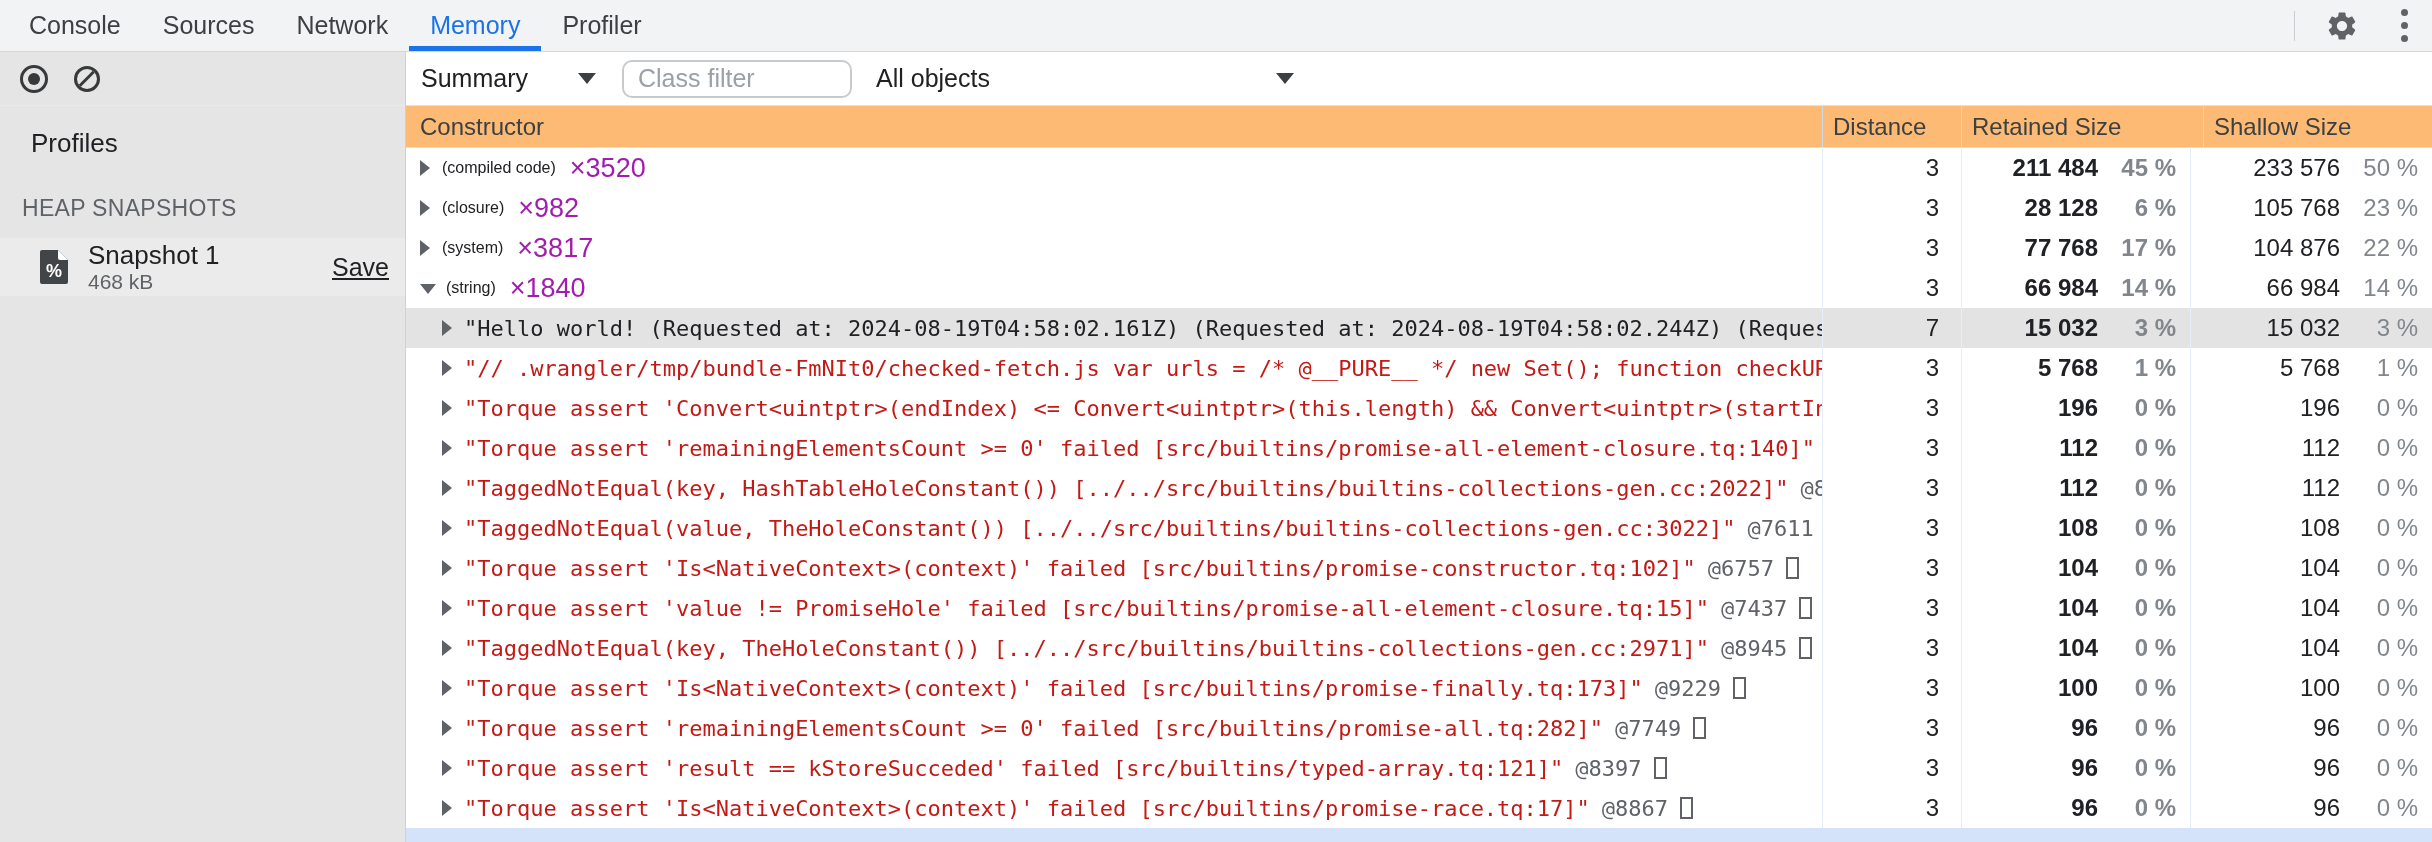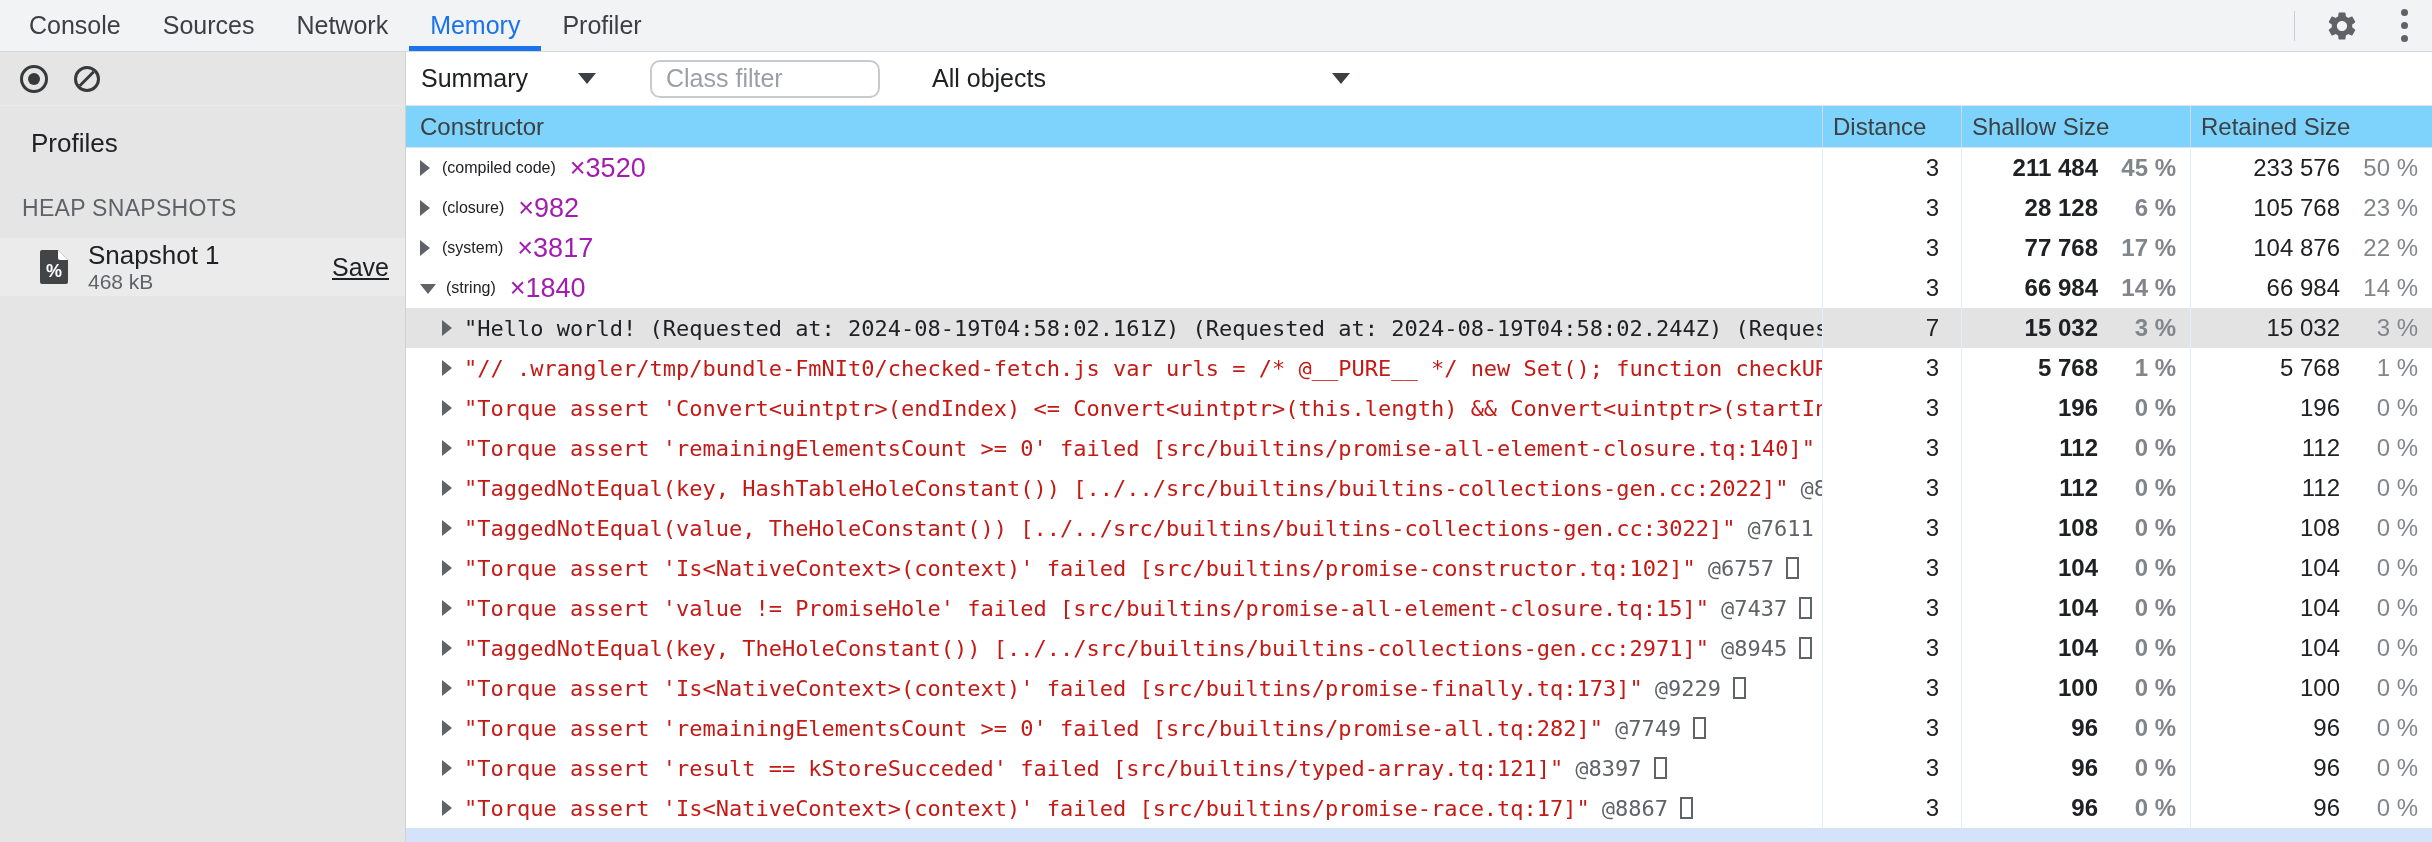--- a/index.html
+++ b/index.html
@@ -31,31 +31,31 @@
   .profiles-title { font-size: 26px; color: #202124; margin: 22px 0 0 31px; }
   .heap-title { font-size: 23px; color: #5f6368; margin: 36px 0 16px 22px; letter-spacing: .3px; }
   .snapshot-item { height: 58px; background: #ebebeb; display: flex; align-items: center; padding: 0 16px 0 40px; }
   .snap-text { margin-left: 20px; display: flex; flex-direction: column; }
   .snap-name { font-size: 26px; color: #202124; line-height: 29px; }
   .snap-size { font-size: 21px; color: #5f6368; line-height: 24px; }
   .save-link { margin-left: auto; font-size: 25px; color: #202124; text-decoration: underline; }
 
   
   .main { flex: 1; min-width: 0; display: flex; flex-direction: column; }
-  .main-toolbar { height: 54px; flex: none; border-bottom: 1px solid #e0e3e7; display: flex; align-items: center; padding-left: 15px; gap: 28px; }
+  .main-toolbar { height: 54px; flex: none; border-bottom: 1px solid #e0e3e7; display: flex; align-items: center; padding-left: 15px; }
   .dd { display: flex; align-items: center; }
   .dd-summary { width: 175px; justify-content: space-between; }
   .dd-objects { width: 418px; margin-left: 24px; justify-content: space-between; }
   .dd-label { font-size: 25px; color: #202124; }
   .tri-down-big { width: 0; height: 0; border-left: 9px solid transparent; border-right: 9px solid transparent; border-top: 11px solid #3c4043; }
   .class-filter { margin-left: 26px; width: 230px; height: 38px; border: 2px solid #c8cbce; border-radius: 10px; font-size: 25px; color: #202124; padding: 0 14px; outline: none; font-family: "Liberation Sans", sans-serif; }
   .class-filter::placeholder { color: #9aa0a6; }
 
   
-  .grid-header { height: 42px; flex: none; background: #7dd3fc; border-bottom: 1px solid #d9e3ed; display: flex; font-size: 24px; color: #3c4043; align-items: stretch; }
+  .grid-header { height: 42px; flex: none; background: #fdba74; border-bottom: 1px solid #d9e3ed; display: flex; font-size: 24px; color: #3c4043; align-items: stretch; }
   .gh-cell { display: flex; align-items: center; }
   .gh-constructor { flex: 1; min-width: 0; padding-left: 14px; }
   .gh-col { border-left: 1px solid #ccd9e6; padding-left: 10px; }
   .gh-distance { width: 139px; }
   .gh-shallow { width: 229px; }
   .gh-retained { width: 242px; }
 
   
   .rows { flex: 1; min-height: 0; overflow: hidden; }
   .row { height: 40px; display: flex; align-items: stretch; }
@@ -140,22 +140,22 @@
         <input class="class-filter" type="text" placeholder="Class filter" style="">
         <span class="dd dd-objects">
           <span class="dd-label">All objects</span>
           <span class="tri-down-big"></span>
         </span>
       </div>
 
       <div class="grid-header">
         <div class="gh-cell gh-constructor">Constructor</div>
         <div class="gh-cell gh-col gh-distance">Distance</div>
+        <div class="gh-cell gh-col gh-retained">Retained Size</div>
         <div class="gh-cell gh-col gh-shallow">Shallow Size</div>
-        <div class="gh-cell gh-col gh-retained">Retained Size</div>
       </div>
 
       <div class="rows">
           <div class="row">
             <div class="cell-constructor">
               <span class="tri-right"></span>
               <span class="class-name">(compiled code)</span>
               <span class="count">×3520</span>
             </div>
             <div class="col col-distance">3</div>

